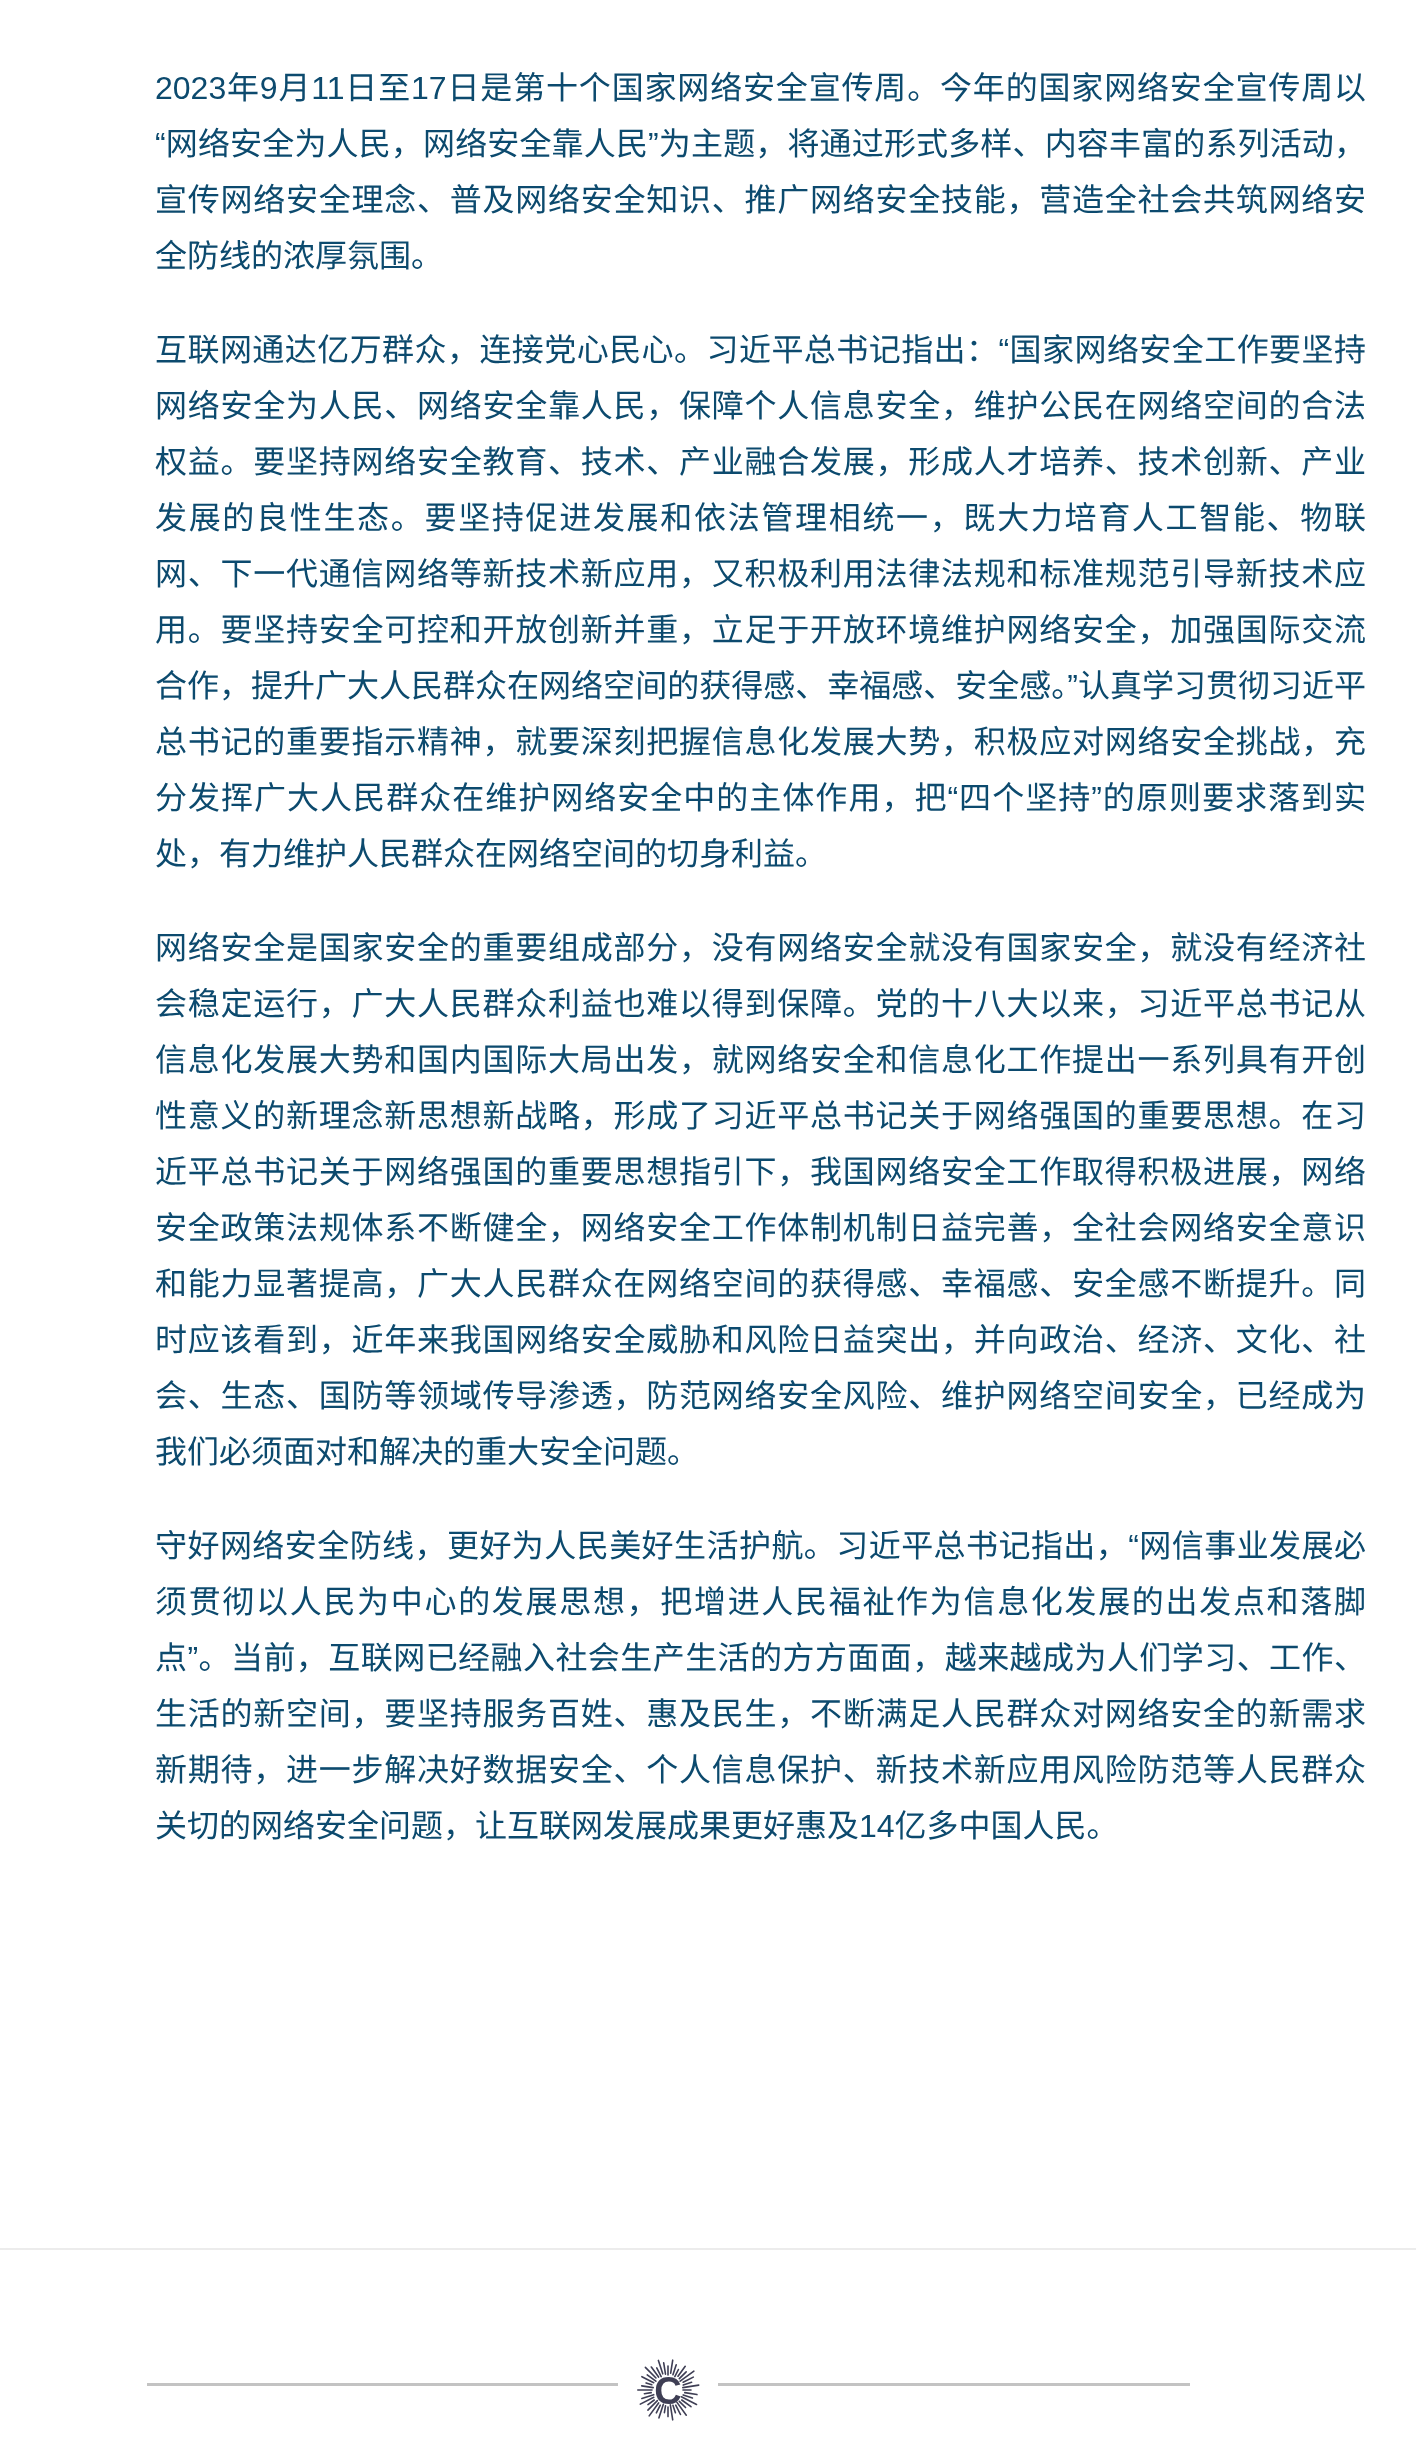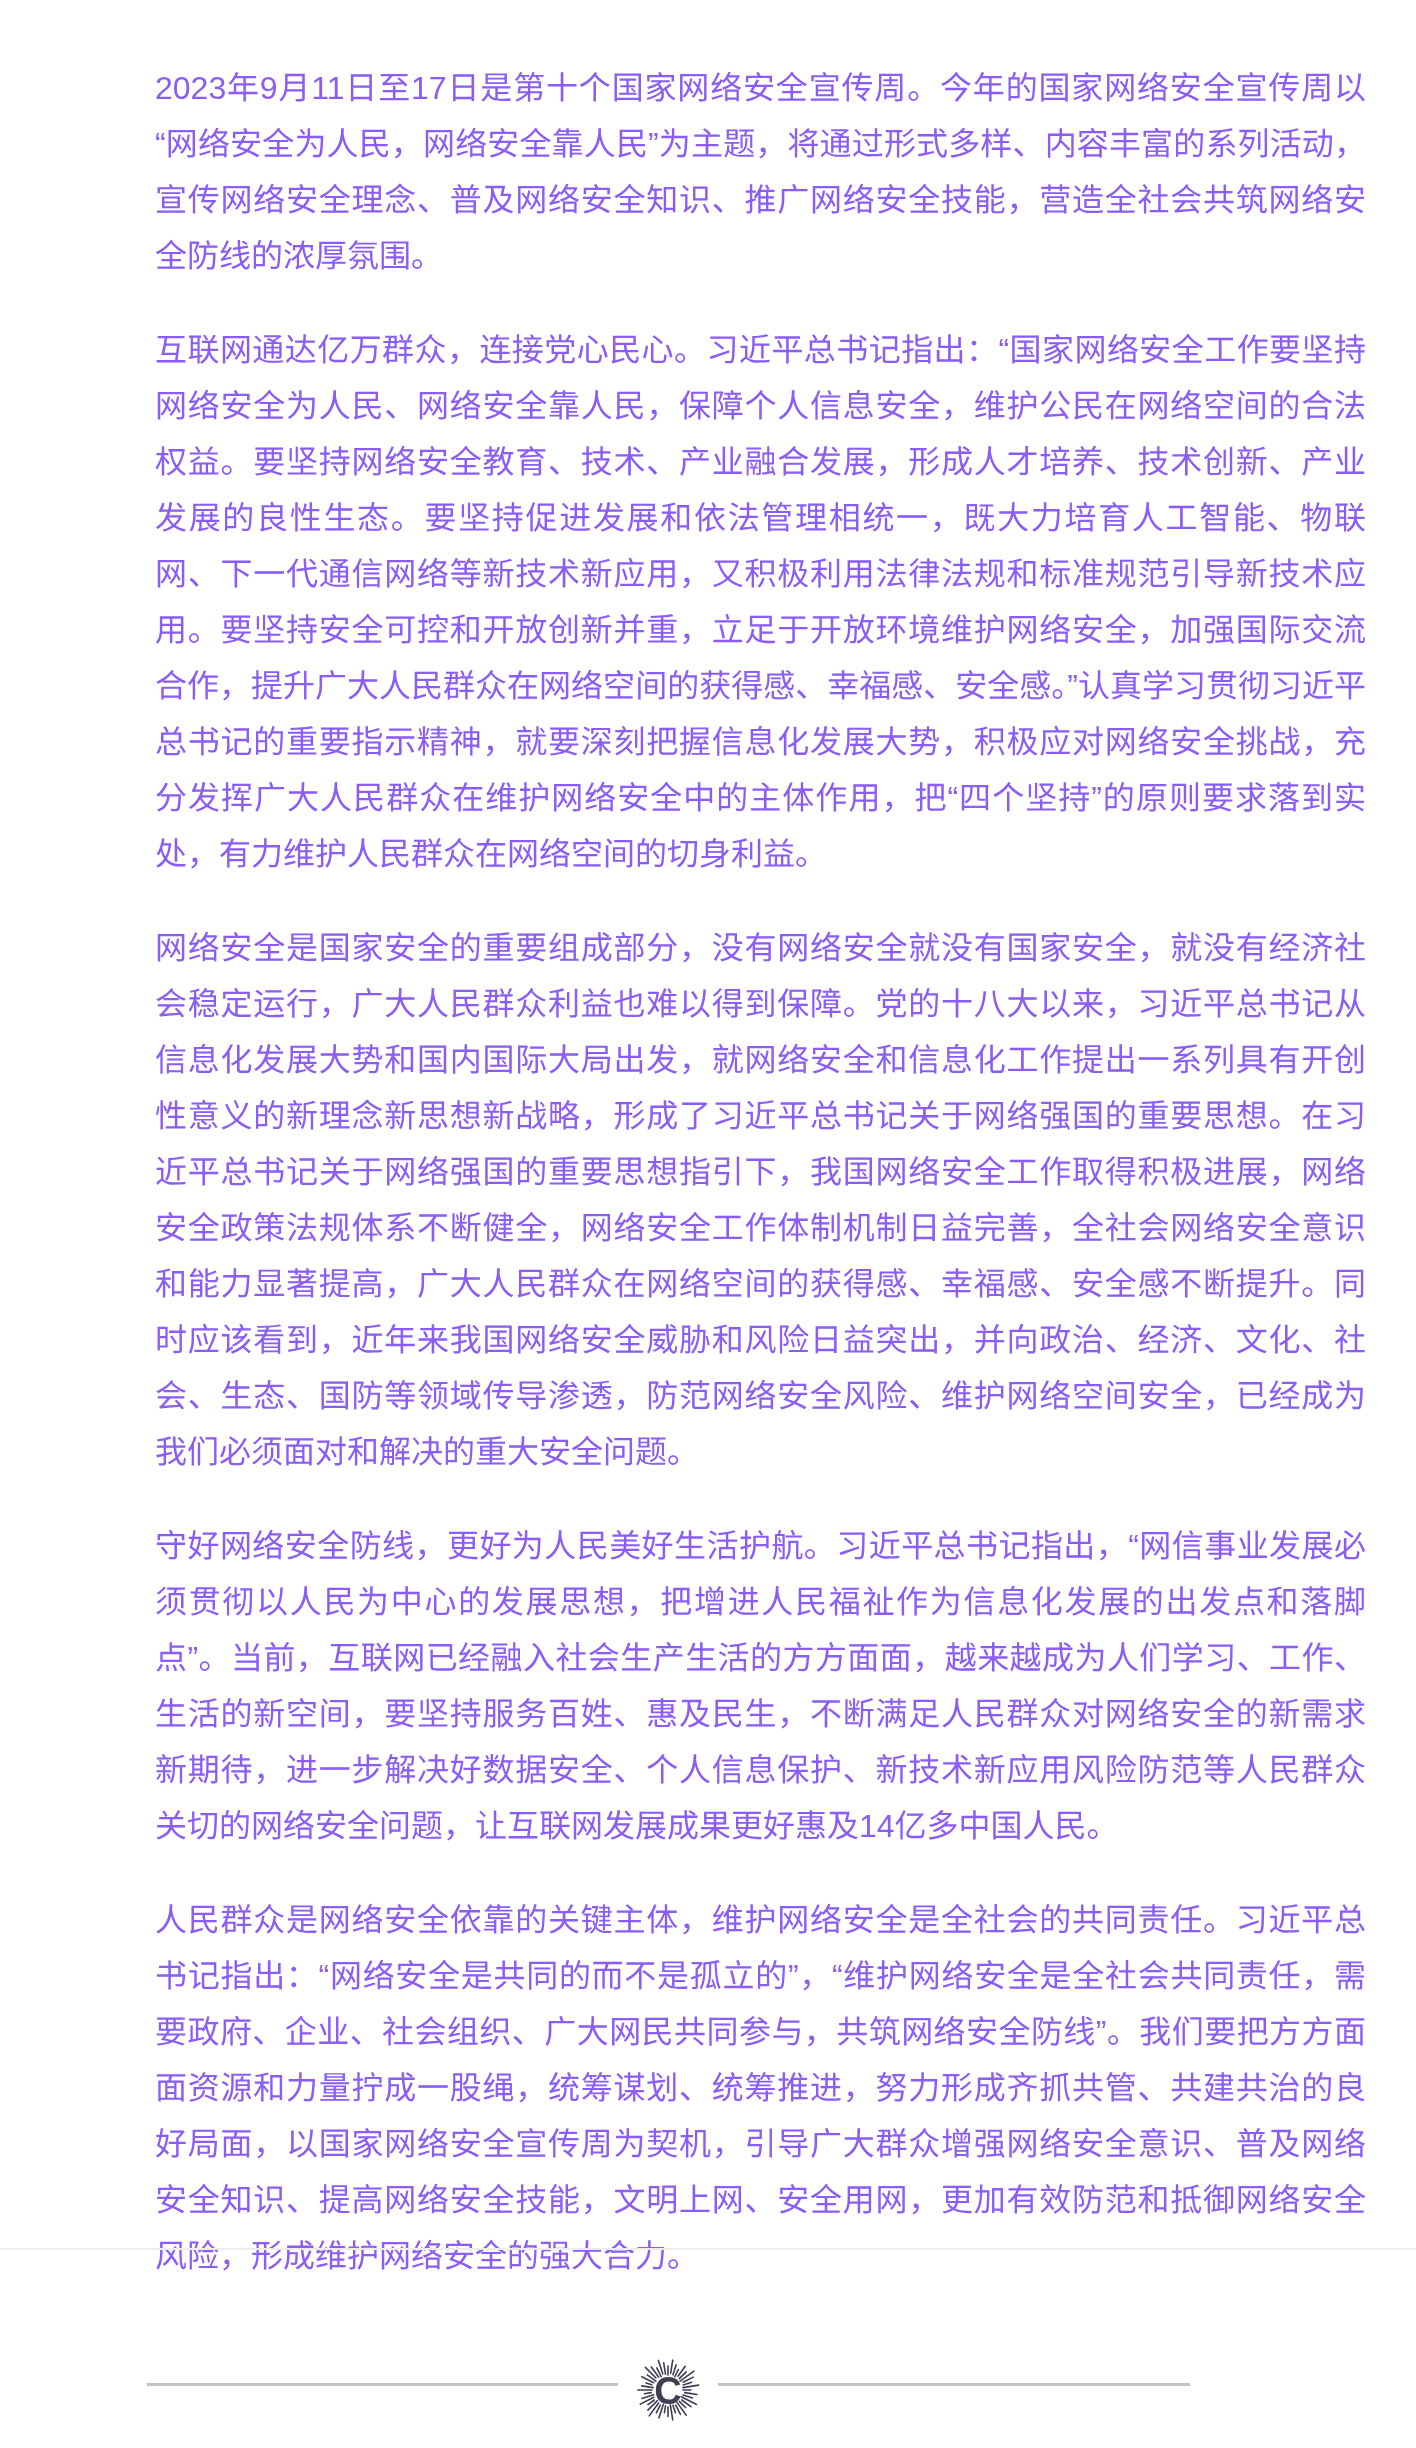--- a/index.html
+++ b/index.html
@@ -19,21 +19,21 @@
     top: 0;
     left: 0;
     width: 1416px;
     box-sizing: border-box;
     padding: 60px 50px 0 155px;
   }
   .article-body p {
     margin: 0 0 38px 0;
     font-size: 32px;
     line-height: 56px;
-    color: #8b5cf6;
+    color: #0c4a6e;
     text-align: justify;
     text-justify: inter-ideograph;
     word-break: break-all;
   }
   
   .seam-line {
     position: absolute;
     left: 0;
     top: 2248px;
     width: 1416px;
@@ -70,21 +70,20 @@
   }
 </style>
 </head>
 <body>
 
 <main class="article-body">
   <p>2023年9月11日至17日是第十个国家网络安全宣传周。今年的国家网络安全宣传周以“网络安全为人民，网络安全靠人民”为主题，将通过形式多样、内容丰富的系列活动，宣传网络安全理念、普及网络安全知识、推广网络安全技能，营造全社会共筑网络安全防线的浓厚氛围。</p>
   <p>互联网通达亿万群众，连接党心民心。习近平总书记指出：“国家网络安全工作要坚持网络安全为人民、网络安全靠人民，保障个人信息安全，维护公民在网络空间的合法权益。要坚持网络安全教育、技术、产业融合发展，形成人才培养、技术创新、产业发展的良性生态。要坚持促进发展和依法管理相统一，既大力培育人工智能、物联网、下一代通信网络等新技术新应用，又积极利用法律法规和标准规范引导新技术应用。要坚持安全可控和开放创新并重，立足于开放环境维护网络安全，加强国际交流合作，提升广大人民群众在网络空间的获得感、幸福感、安全感。”认真学习贯彻习近平总书记的重要指示精神，就要深刻把握信息化发展大势，积极应对网络安全挑战，充分发挥广大人民群众在维护网络安全中的主体作用，把“四个坚持”的原则要求落到实处，有力维护人民群众在网络空间的切身利益。</p>
   <p>网络安全是国家安全的重要组成部分，没有网络安全就没有国家安全，就没有经济社会稳定运行，广大人民群众利益也难以得到保障。党的十八大以来，习近平总书记从信息化发展大势和国内国际大局出发，就网络安全和信息化工作提出一系列具有开创性意义的新理念新思想新战略，形成了习近平总书记关于网络强国的重要思想。在习近平总书记关于网络强国的重要思想指引下，我国网络安全工作取得积极进展，网络安全政策法规体系不断健全，网络安全工作体制机制日益完善，全社会网络安全意识和能力显著提高，广大人民群众在网络空间的获得感、幸福感、安全感不断提升。同时应该看到，近年来我国网络安全威胁和风险日益突出，并向政治、经济、文化、社会、生态、国防等领域传导渗透，防范网络安全风险、维护网络空间安全，已经成为我们必须面对和解决的重大安全问题。</p>
   <p>守好网络安全防线，更好为人民美好生活护航。习近平总书记指出，“网信事业发展必须贯彻以人民为中心的发展思想，把增进人民福祉作为信息化发展的出发点和落脚点”。当前，互联网已经融入社会生产生活的方方面面，越来越成为人们学习、工作、生活的新空间，要坚持服务百姓、惠及民生，不断满足人民群众对网络安全的新需求新期待，进一步解决好数据安全、个人信息保护、新技术新应用风险防范等人民群众关切的网络安全问题，让互联网发展成果更好惠及14亿多中国人民。</p>
-  <p>人民群众是网络安全依靠的关键主体，维护网络安全是全社会的共同责任。习近平总书记指出：“网络安全是共同的而不是孤立的”，“维护网络安全是全社会共同责任，需要政府、企业、社会组织、广大网民共同参与，共筑网络安全防线”。我们要把方方面面资源和力量拧成一股绳，统筹谋划、统筹推进，努力形成齐抓共管、共建共治的良好局面，以国家网络安全宣传周为契机，引导广大群众增强网络安全意识、普及网络安全知识、提高网络安全技能，文明上网、安全用网，更加有效防范和抵御网络安全风险，形成维护网络安全的强大合力。</p>
 </main>
 
 <div class="seam-line"></div>
 
 <footer>
   <div class="footer-rule"></div>
   <div class="footer-logo-wrap">
     <svg width="72" height="72" viewBox="-36 -36 72 72">
       <g id="burst" stroke="#3e3e54" stroke-width="1.6" stroke-linecap="round">
           <line x1="15.00" y1="0.00" x2="23.00" y2="0.00"></line>

